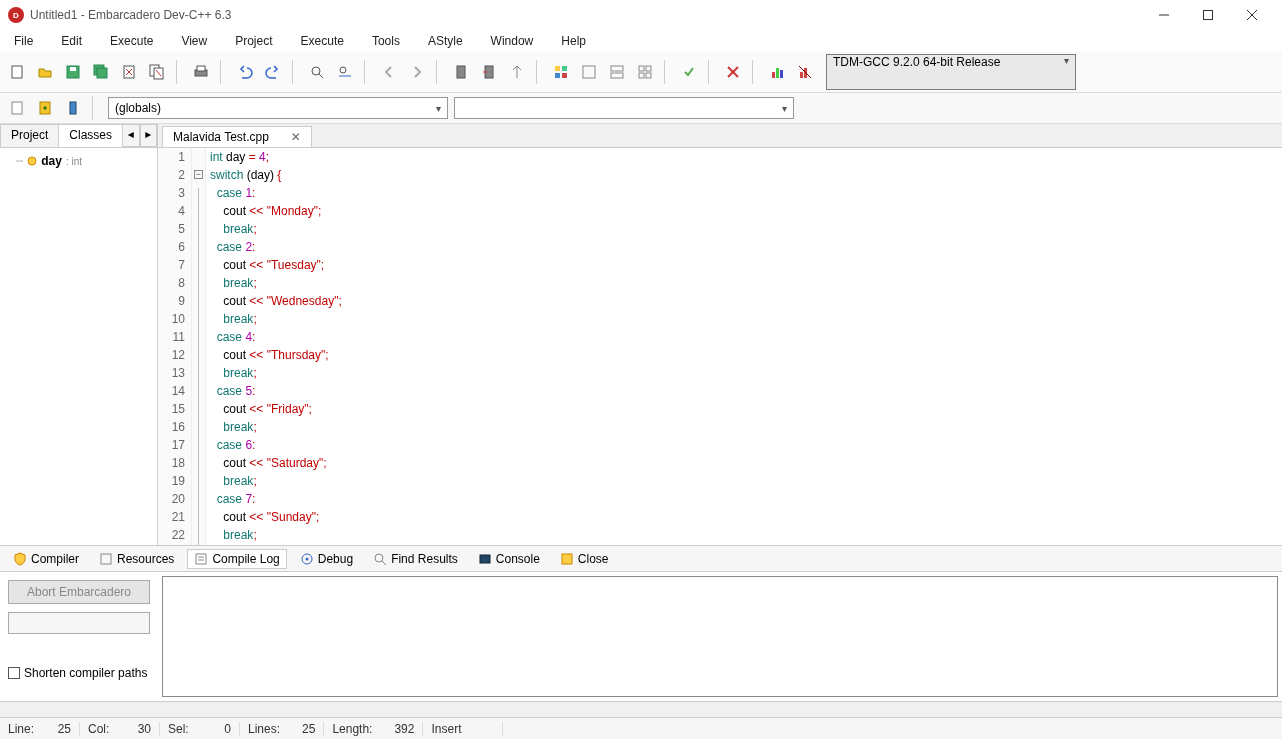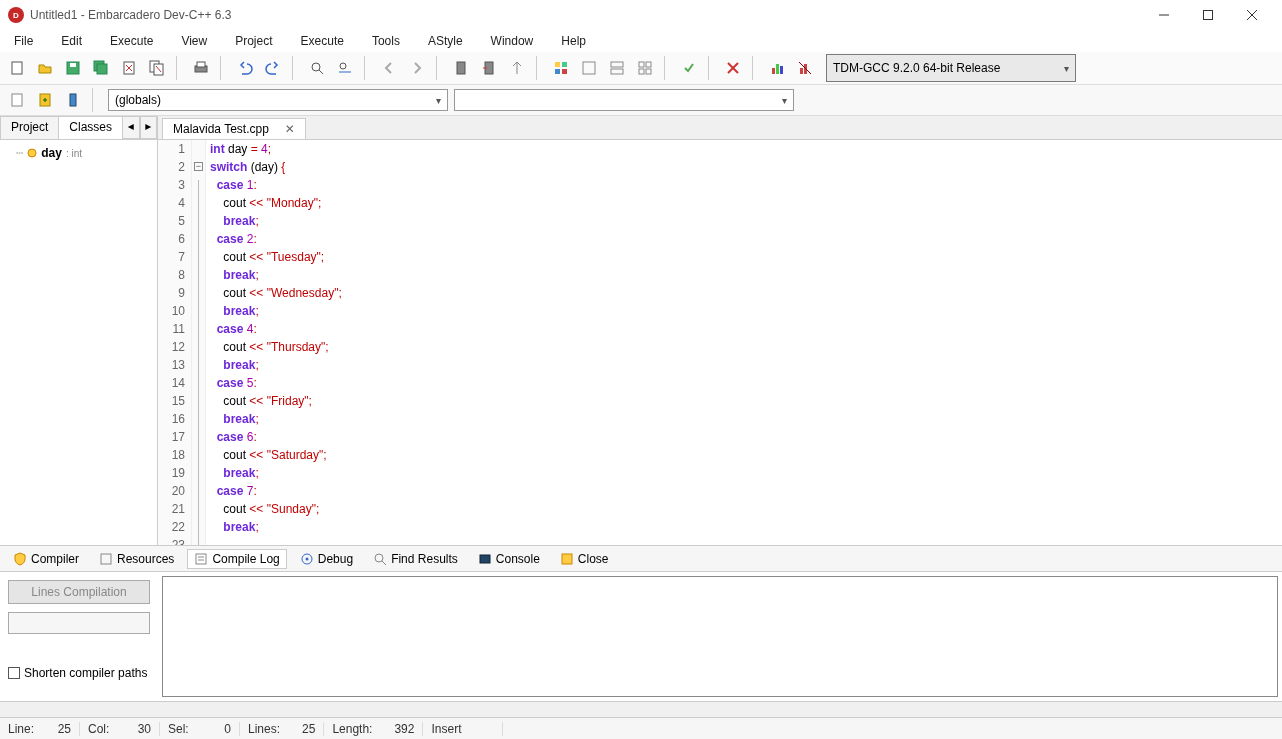--- a/index.html
+++ b/index.html
@@ -10,51 +10,51 @@
 .titlebar .title { flex: 1; color: #555; }
 .titlebar .win-btn { width: 44px; height: 28px; display: flex; align-items: center; justify-content: center; color: #333; }
 
 .menubar { height: 22px; display: flex; align-items: center; padding: 0 6px; gap: 12px; }
 .menubar .menu-item { padding: 2px 8px; color: #222; }
 
 .toolbar-row { display: flex; align-items: center; padding: 2px 4px; gap: 2px; border-bottom: 1px solid #ddd; background: #fafafa; min-height: 32px; }
 .tool-btn { width: 26px; height: 26px; display: flex; align-items: center; justify-content: center; border: 1px solid transparent; }
 .tool-sep { width: 6px; height: 24px; border-left: 1px solid #ccc; margin: 0 4px; }
 
-.compiler-select { flex: 0 0 250px; height: 28px; border: 1px solid #7a7a7a; background: #e9e9e9; padding: 0 6px; display: flex; align-items: center; justify-content: space-between; margin-left: 6px; }
+.compiler-select { flex: 0 0 250px; height: 36px; border: 1px solid #7a7a7a; background: #e9e9e9; padding: 0 6px; display: flex; justify-content: space-between; margin-left: 6px; }
 
 .toolbar2 { display: flex; align-items: center; padding: 2px 4px; gap: 2px; border-bottom: 1px solid #ddd; background: #f8f8f8; min-height: 28px; }
 .globals-combo { flex: 0 0 340px; height: 22px; border: 1px solid #999; background: #fff; padding: 0 6px; display: flex; align-items: center; justify-content: space-between; margin-left: 4px; }
 .second-combo { flex: 0 0 340px; height: 22px; border: 1px solid #999; background: #fff; margin-left: 4px; display: flex; align-items: center; justify-content: flex-end; padding: 0 6px; }
 
 .main { flex: 1; display: flex; overflow: hidden; }
 .sidebar { width: 158px; border-right: 1px solid #ccc; display: flex; flex-direction: column; }
 .side-tabs { display: flex; height: 24px; border-bottom: 1px solid #ccc; background: #f0f0f0; }
 .side-tab { padding: 3px 10px; border: 1px solid #ccc; border-bottom: none; background: #f4f4f4; margin-right: -1px; }
 .side-tab.active { background: #fff; }
 .side-nav-btn { width: 20px; padding: 2px 4px; border: 1px solid #ccc; background: #f4f4f4; text-align: center; }
 .side-body { flex: 1; padding: 6px 4px; }
 .tree-item { display: flex; align-items: center; gap: 4px; padding-left: 12px; }
 .tree-dots { color: #999; letter-spacing: 0; }
 .tree-bullet { width: 10px; height: 10px; display:inline-block; }
 .tree-name { font-weight: bold; }
 .tree-type { color: #888; font-size: 10px; }
 
 .editor-area { flex: 1; display: flex; flex-direction: column; overflow: hidden; }
 .ed-tabs { height: 24px; display: flex; align-items: flex-end; background: #f0f0f0; border-bottom: 1px solid #ccc; padding-left: 4px; }
-.ed-tab { padding: 3px 10px; border: 1px solid #ccc; border-bottom: none; background: #fff; display: flex; align-items: center; gap: 16px; }
+.ed-tab { padding: 3px 10px; border: 1px solid #ccc; border-bottom: none; background: #fff; display: flex; align-items: center; gap: 22px; }
 .ed-tab-close { color: #666; }
 
 .code { flex: 1; display: flex; font-family: Consolas, "Courier New", monospace; font-size: 13px; line-height: 18px; overflow: auto; background: #fff; }
 .gutter { width: 34px; text-align: right; padding-right: 6px; color: #666; background: #fafafa; border-right: 1px solid #eee; user-select: none; }
 .foldcol { width: 14px; background: #fafafa; border-right: 1px solid #eee; }
 .fold-marker { width: 9px; height: 9px; border: 1px solid #888; margin: 4px auto 0; font-size: 9px; line-height: 7px; text-align: center; color: #555; }
 .codecol { flex: 1; padding-left: 4px; }
 .line { height: 18px; white-space: pre; }
-.kw { color: #6d28d9; font-weight: bold; }
+.kw { color: #0f766e; font-weight: normal; }
 .num { color: #aa00aa; }
 .str { color: #c00000; }
 .pun { color: #c00000; }
 
 .bottom-tabs { display: flex; align-items: center; height: 26px; border-top: 1px solid #ccc; background: #f6f6f6; gap: 6px; padding: 0 6px; }
 .btab { display: flex; align-items: center; gap: 4px; padding: 2px 6px; border: 1px solid transparent; }
 .btab.active { border: 1px solid #ccc; background: #fff; }
 .btab-icon { width: 14px; height: 14px; display: inline-block; }
 
 .bottom-panel { display: flex; height: 130px; border-top: 1px solid #ccc; }
@@ -466,21 +466,21 @@
         <svg width="14" height="14">
           <rect x="2" y="2" width="10" height="10" fill="#fc4" stroke="#c80"></rect>
         </svg>
       </span>
       <span>Close</span>
     </div>
 </div>
 
 <div class="bottom-panel">
   <div class="bottom-left">
-    <div class="abort-btn">Lines Compilation</div>
+    <div class="abort-btn">Abort Embarcadero</div>
     <div class="empty-box"></div>
     <div class="chk-row">
       <span class="chk"></span>
       <span>Shorten compiler paths</span>
     </div>
   </div>
   <div class="log-area"></div>
 </div>
 
 <div class="hscroll"></div>

